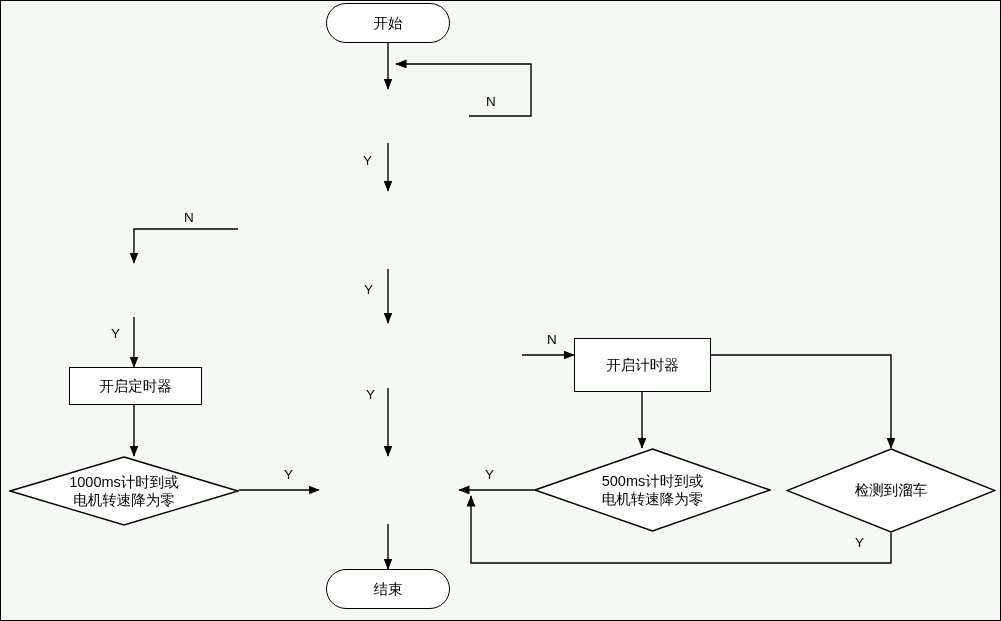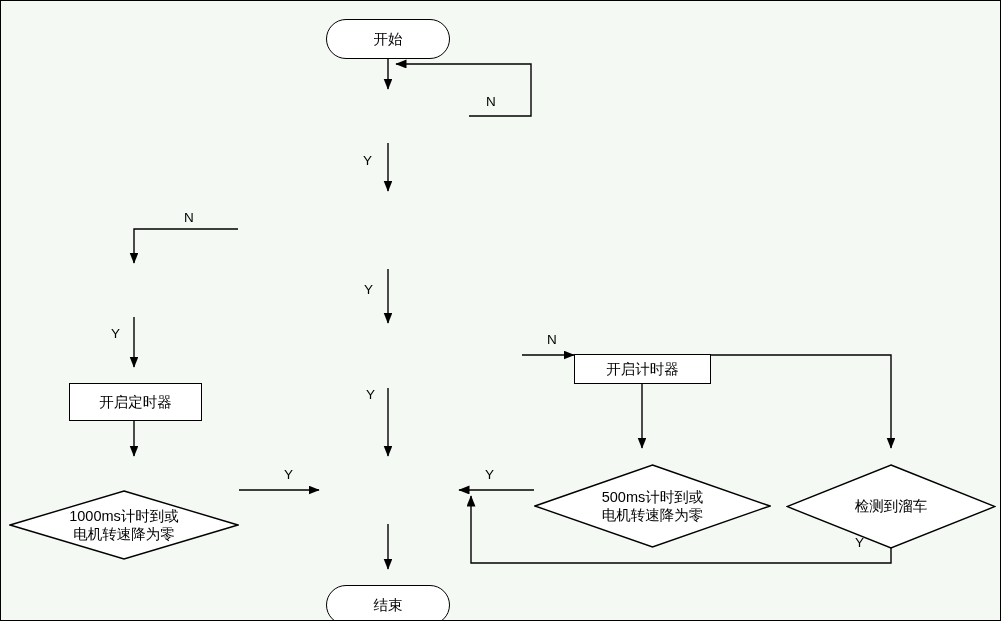--- a/index.html
+++ b/index.html
@@ -28,21 +28,20 @@
   .node {
     position: absolute;
     box-sizing: border-box;
     display: flex;
     align-items: center;
     justify-content: center;
     text-align: center;
     color: #000;
     font-size: 14.5px;
     line-height: 1.25;
-    margin-top: 16px;
   }
   .node.rect {
     background: #ffffff;
     border: 1px solid #000000;
   }
   .node.term {
     background: #ffffff;
     border: 1px solid #000000;
     border-radius: 999px;
   }
@@ -121,25 +120,25 @@
   </div>
 
 
 
 
 
   <div class="node rect" style="left:68px; top:366px; width:133px; height:38px;">
     <span class="rect-label">开启定时器</span>
   </div>
 
-  <div class="node rect" style="left:573px; top:337px; width:137px; height:30px;text-align:center;">
+  <div class="node rect" style="left:573px; top:337px; width:137px; height:54px;text-align:center;">
     <span class="rect-label">开启计时器</span>
   </div>
 
-  <div class="node diamond" style="left:8px; top:473px; width:230px; height:70px;">
+  <div class="node diamond" style="left:8px; top:455px; width:230px; height:70px;">
     <svg class="diamond-shape" viewBox="0 0 230 70" preserveAspectRatio="none">
       <polygon points="115,1 229,35 115,69 1,35" fill="#ffffff" stroke="#000000" stroke-width="1.4"></polygon>
     </svg>
     <span class="diamond-label">1000ms计时到或
 电机转速降为零</span>
   </div>
 
   <div class="node diamond" style="left:533px; top:447px; width:237px; height:84px;">
     <svg class="diamond-shape" viewBox="0 0 237 84" preserveAspectRatio="none">
       <polygon points="118.5,1 236,42 118.5,83 1,42" fill="#ffffff" stroke="#000000" stroke-width="1.4"></polygon>

